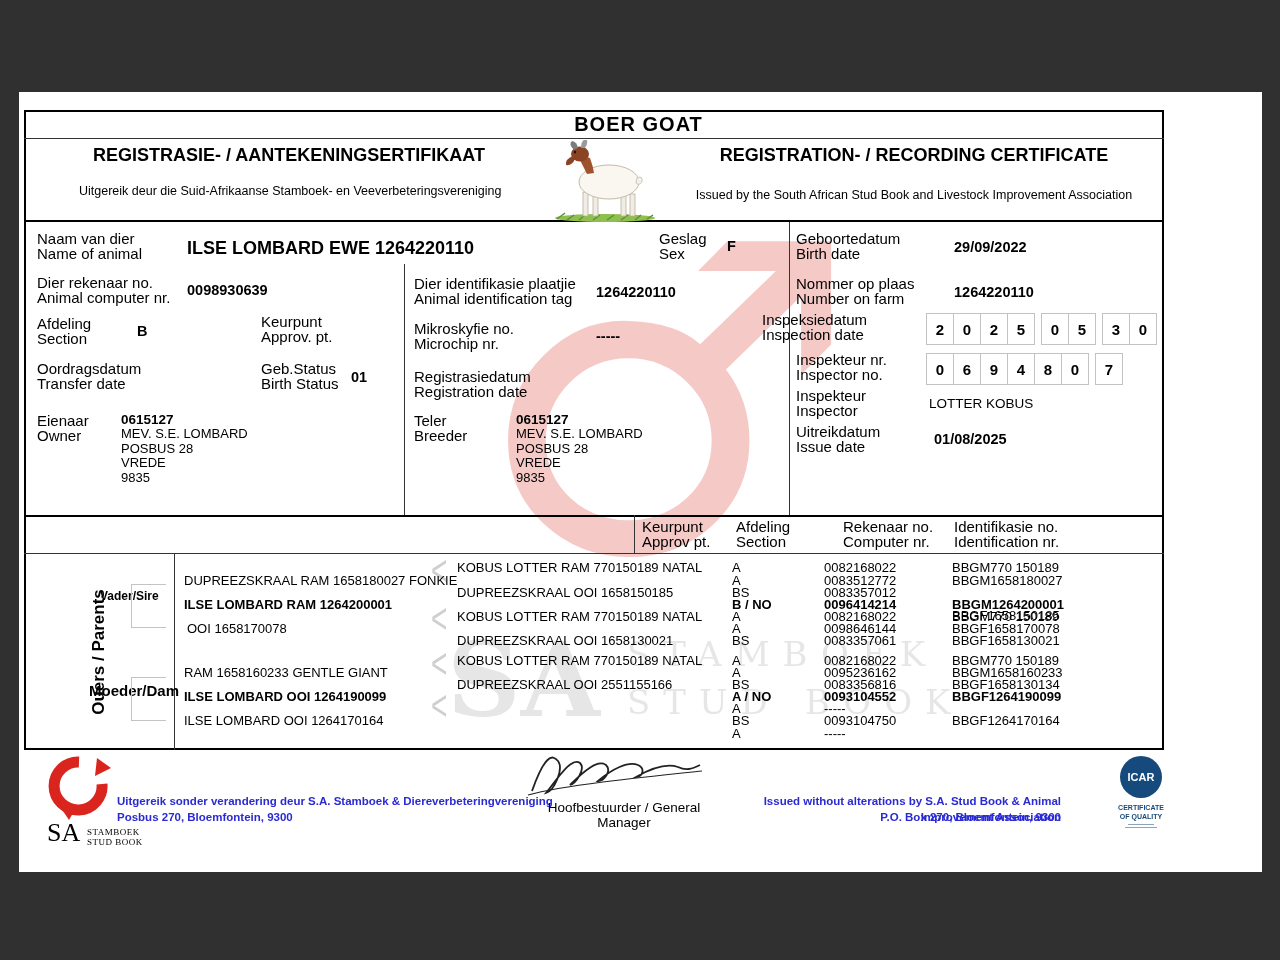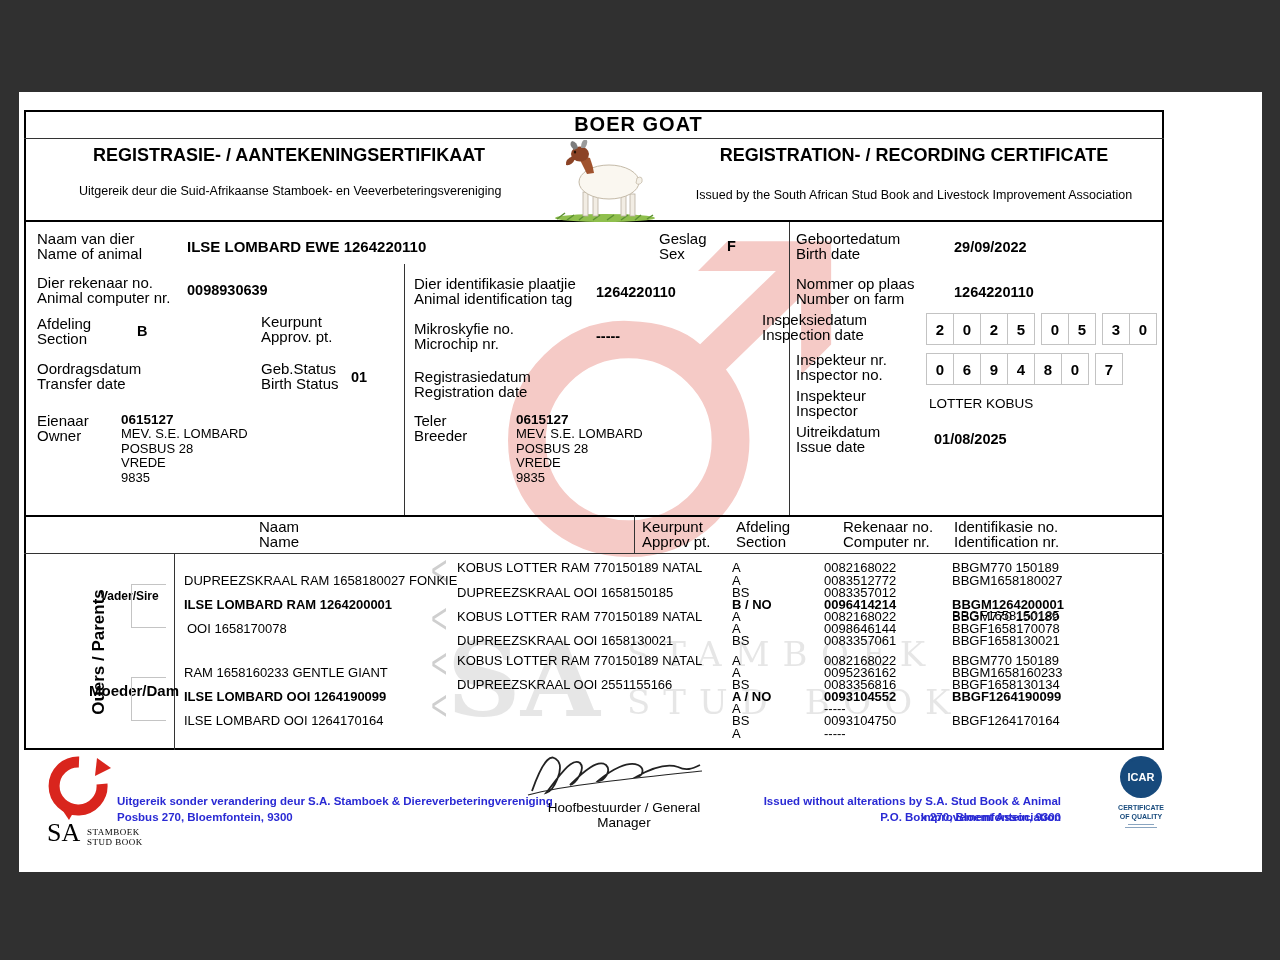--- a/index.html
+++ b/index.html
@@ -68,21 +68,21 @@
       <path d="M34 8 q0 -8 5 -9 q3 3 -1 9" fill="#9a9a9a"></path>
       <path d="M26 16 q-8 3 -7 9 q6 1 9 -6" fill="#8b4326"></path>
       <ellipse cx="28" cy="12" rx="1.2" ry="1.5" fill="#241307"></ellipse>
       <path d="M90 38 q6 -3 5 4 q-3 4 -6 1 Z" fill="#f5f1e8" stroke="#c4baa8" stroke-width="0.8"></path>
     </svg>
 
     <div class="abs pair z1" style="left:18px;top:139px;">
         <div>Naam van dier</div>
         <div>Name of animal</div>
       </div>
-    <div class="abs val z1" style="left:168px;top:146px;font-size:15px;">ILSE LOMBARD EWE 1264220110</div>
+    <div class="abs val z1" style="left:168px;top:146px;font-size:18px;">ILSE LOMBARD EWE 1264220110</div>
     <div class="abs pair z1" style="left:640px;top:139px;">
         <div>Geslag</div>
         <div>Sex</div>
       </div>
     <div class="abs val z1" style="left:708px;top:146px;font-size:14.5px;">F</div>
 
     <div class="vline z1" style="left:385px;top:172px;height:251px;"></div>
     <div class="vline z1" style="left:770px;top:130px;height:293px;"></div>
 
     <div class="abs pair z1" style="left:18px;top:183px;">
@@ -198,24 +198,20 @@
         <div>Inspector</div>
       </div>
     <div class="abs plain z1" style="left:910px;top:304px;font-size:13.5px;">LOTTER KOBUS</div>
     <div class="abs pair z1" style="left:777px;top:332px;">
         <div>Uitreikdatum</div>
         <div>Issue date</div>
       </div>
     <div class="abs val z1" style="left:915px;top:339px;font-size:14.5px;">01/08/2025</div>
 
     <div class="hline z1" style="left:5px;top:423px;width:1140px;height:2px;background:#000;"></div>
-    <div class="abs pair ph z1" style="left:150px;top:427px;width:220px;text-align:center;">
-        <div>Naam</div>
-        <div>Name</div>
-      </div>
     <div class="abs pair ph z1" style="left:623px;top:427px;">
         <div>Keurpunt</div>
         <div>Approv pt.</div>
       </div>
     <div class="abs pair ph z1" style="left:717px;top:427px;">
         <div>Afdeling</div>
         <div>Section</div>
       </div>
     <div class="abs pair ph z1" style="left:804px;top:427px;margin-left:20px;">
         <div>Rekenaar no.</div>

